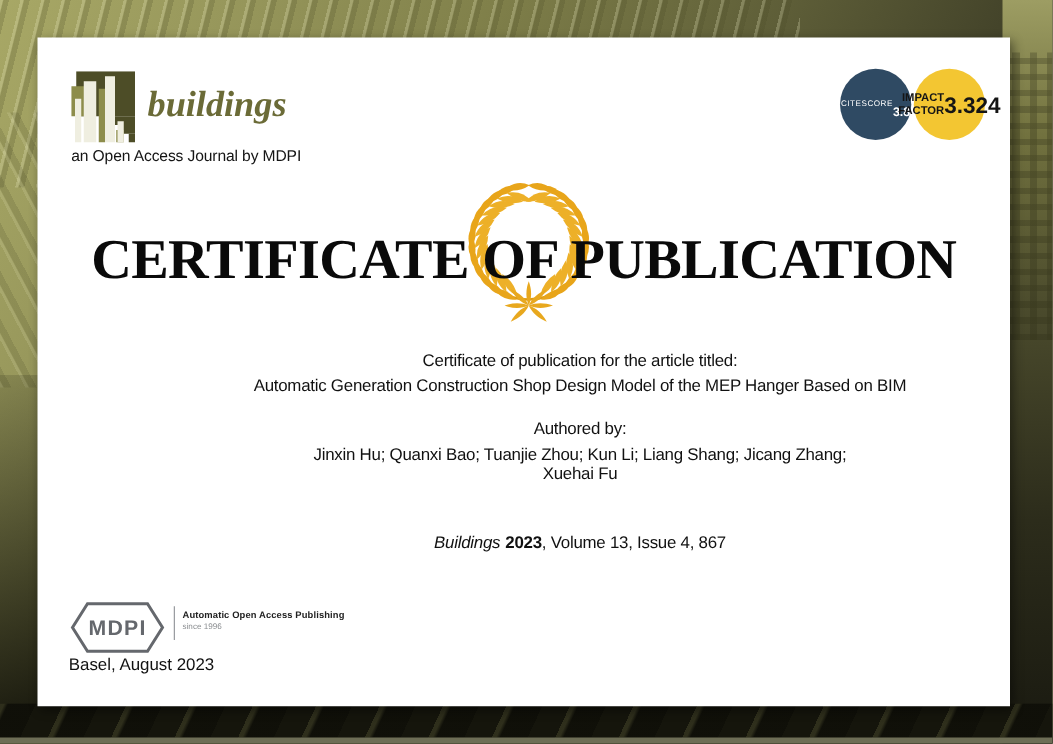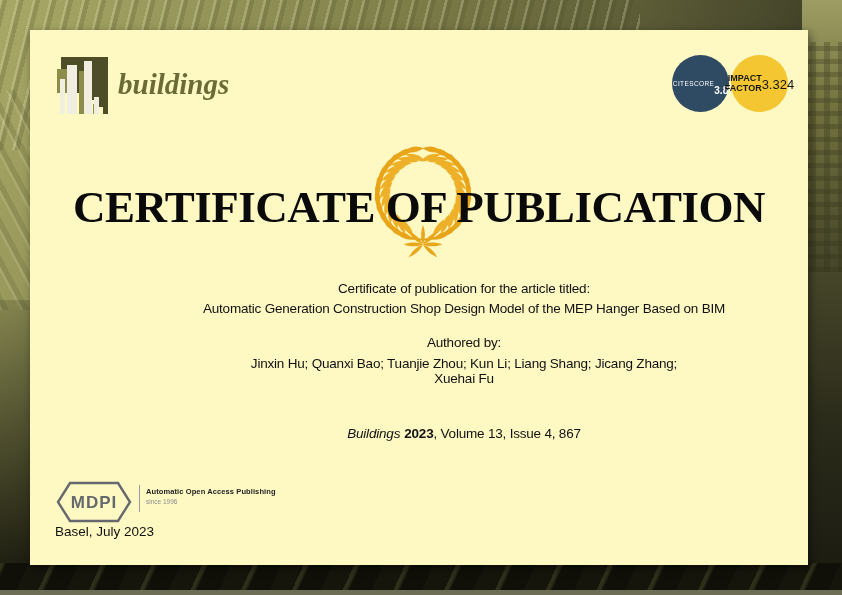--- a/index.html
+++ b/index.html
@@ -27,40 +27,40 @@
         background:linear-gradient(165deg, rgba(25,25,12,.15), rgba(8,8,4,.85)); }
   .bg-bottom { position:absolute; left:0; bottom:0; width:100%; height:32px;
         background:#15150c; }
   .bg-bottom-streaks { position:absolute; left:0; bottom:5px; width:100%; height:27px; opacity:.8;
         background:repeating-linear-gradient(115deg,
           rgba(180,180,110,.20) 0 3px, rgba(10,10,5,.6) 6px 26px, transparent 26px 46px); }
   .bg-bottom-bar { position:absolute; left:0; bottom:0; width:100%; height:5px; background:#6e6e56; }
 
   
   .certificate { position:absolute; left:30px; top:30px; width:778px; height:535px;
-        background:#fef9c3; box-shadow:2px 3px 8px rgba(0,0,0,.45); }
+        background:#ffffff; box-shadow:2px 3px 8px rgba(0,0,0,.45); }
 
   
   .logo-icon { position:absolute; left:27px; top:27px; }
   .journal-name { position:absolute; left:88px; top:38px;
         font-family:"Liberation Serif", serif; font-style:italic; font-weight:bold;
         font-size:29px; color:#6b6b37; }
   .tagline { position:absolute; left:27px; top:88px; font-size:12.5px; color:#141414;
         letter-spacing:-0.1px; }
 
   
   .badge { position:absolute; top:25px; width:57px; height:57px; border-radius:50%;
         display:flex; flex-direction:row; align-items:center; justify-content:center;
         text-align:right; }
   .badge-citescore { left:642px; background:#2f4a63; color:#ffffff; }
   .badge-citescore .badge-label { font-size:6.5px; letter-spacing:.4px; }
   .badge-citescore .badge-value { font-size:10px; font-weight:bold; margin-top:14px; }
   .badge-impact { left:701px; background:#f3c632; color:#151515; }
   .badge-impact .badge-label { font-size:9px; font-weight:bold; line-height:9.5px; width:40px; }
-  .badge-impact .badge-value { font-size:13px; font-weight:normal; margin-top:1px; }
+  .badge-impact .badge-value { font-size:18px; font-weight:bold; margin-top:1px; }
 
   
   .wreath { position:absolute; left:315px; top:106px; z-index:1; }
   .cert-title { position:absolute; left:0; top:151px; width:100%; text-align:center; z-index:3;
         font-family:"Liberation Serif", serif; font-weight:bold; font-size:45px;
         letter-spacing:-0.5px; color:#0a0a0a; }
 
   
   .cline { position:absolute; left:0; width:100%; text-align:center; color:#111;
         font-size:13.5px; letter-spacing:-0.2px;margin-left:45px; }
@@ -108,20 +108,21 @@
       <rect x="46" y="50" width="5" height="7" fill="#4d4d27"></rect>
       <rect x="0" y="12" width="12" height="24" fill="#8d8d4b"></rect>
       <rect x="22" y="14" width="5" height="43" fill="#8d8d4b"></rect>
       <rect x="36" y="47" width="6" height="10" fill="#8d8d4b"></rect>
       <rect x="3" y="22" width="5" height="35" fill="#efeee0"></rect>
       <rect x="10" y="8" width="10" height="49" fill="#efeee0"></rect>
       <rect x="27" y="4" width="8" height="53" fill="#efeee0"></rect>
       <rect x="37" y="40" width="5" height="17" fill="#efeee0"></rect>
     </svg>
     <div class="journal-name">buildings</div>
+    <div class="tagline">an Open Access Journal by MDPI</div>
 
     <div class="badge badge-citescore">
       <div class="badge-label">CITESCORE</div>
       <div class="badge-value">3.8</div>
     </div>
     <div class="badge badge-impact">
       <div class="badge-label">IMPACT FACTOR</div>
       <div class="badge-value">3.324</div>
     </div>
 
@@ -175,16 +176,16 @@
 
     <svg class="mdpi-logo" width="78" height="46" viewBox="0 0 78 46" aria-hidden="true">
       <path d="M15 4 L63 4 L75 23 L63 42 L15 42 L3 23 Z" fill="none" stroke="#65686d" stroke-width="2.4"></path>
       <text x="39" y="29" text-anchor="middle" fill="#65686d" font-family="Liberation Sans, sans-serif" font-size="17" font-weight="bold" letter-spacing="1">MDPI</text>
     </svg>
     <div class="pub-sep"></div>
     <div class="pub-lines">
       <div class="pub-line1">Automatic Open Access Publishing</div>
       <div class="pub-line2">since 1996</div>
     </div>
-    <div class="place-date">Basel, July 2023</div>
+    <div class="place-date">Basel, August 2023</div>
 
   </div>
 </div>
 
 </body></html>

